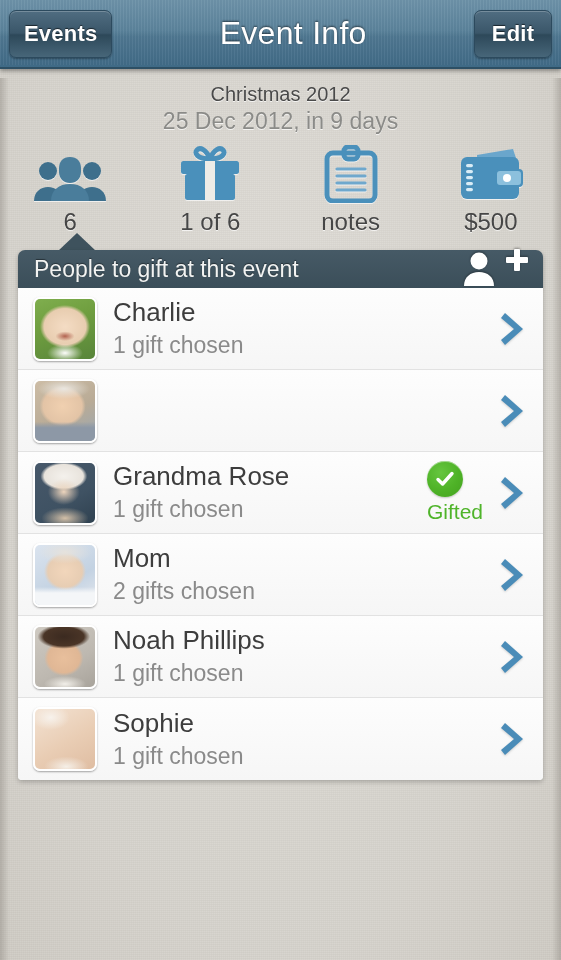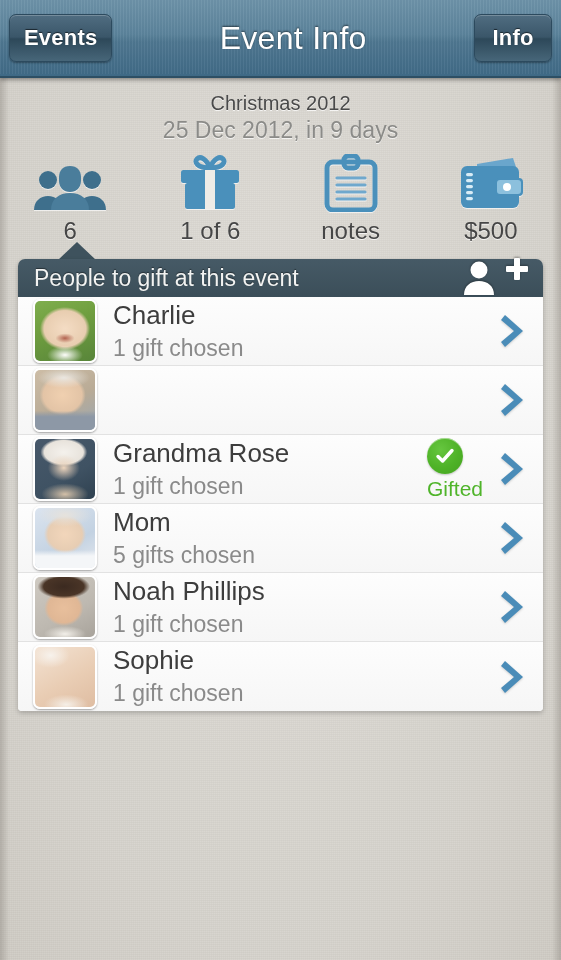--- a/index.html
+++ b/index.html
@@ -23,21 +23,21 @@
     position:absolute; inset:0;
     background-image:
       repeating-linear-gradient(0deg, rgba(255,255,255,.05) 0 1px, rgba(0,0,0,.012) 1px 2px),
       repeating-linear-gradient(90deg, rgba(255,255,255,.04) 0 1px, rgba(0,0,0,.01) 1px 2px);
     pointer-events:none;
   }
 
   
   .navbar {
     position:relative; z-index:5;
-    height:78px;
+    height:69px;
     background:linear-gradient(to bottom,#6d92a8 0%,#5b839b 45%,#4e7690 55%,#3f6a86 100%);
     border-bottom:2px solid #2d4f64;
     box-shadow:0 2px 4px rgba(0,0,0,.35);
     display:flex; align-items:center; justify-content:space-between;
     padding:0 9px;
   }
   .navbar::after{
     content:"";position:absolute;left:0;right:0;top:0;bottom:2px;
     background:repeating-linear-gradient(90deg,rgba(255,255,255,.05) 0 1px,rgba(0,0,0,.02) 1px 3px);
     pointer-events:none;
@@ -124,21 +124,21 @@
   .panel-head .add svg { display:block; filter:drop-shadow(0 -1px 1px rgba(0,0,0,.35)); }
 
   .list {
     background:#fbfbfb;
     border-radius:0 0 4px 4px;
     box-shadow:0 2px 5px rgba(0,0,0,.22);
     overflow:hidden;
   }
   .row {
     position:relative;
-    height:69px;
+    height:82px;
     display:flex; align-items:center;
     padding:0 14px 0 15px;
     background:linear-gradient(to bottom,#fdfdfd 0%,#f6f6f6 100%);
     border-bottom:1px solid #e2e2e2;
     cursor:pointer;
   }
   .row:last-child { border-bottom:none; }
 
   .avatar {
     width:64px; height:64px; flex:0 0 64px;
@@ -184,21 +184,21 @@
 <body>
 
 <div id="app">
 
   <div class="navbar">
     <div class="nav-btn back">
       <span>Events</span>
     </div>
     <div class="nav-title">Event Info</div>
     <div class="nav-btn edit">
-      <span>Info</span>
+      <span>Edit</span>
     </div>
   </div>
 
   <div class="edge-l"></div>
   <div class="edge-r"></div>
 
   <div class="event-head">
     <div class="event-title">Christmas 2012</div>
     <div class="event-sub">25 Dec 2012, in 9 days</div>
   </div>
@@ -357,21 +357,21 @@
 
       <div class="row">
         <div class="avatar">
           <div class="face" style="background:linear-gradient(150deg,#dbe4ef 0%,#c3d2e2 60%,#e4e8ee 100%)"></div>
           <div class="face" style="background:radial-gradient(ellipse 46% 42% at 50% 44%, #f2d6bb 0%, #e7cdb3 62%, rgba(231,205,179,0) 76%)"></div>
           <div class="face" style="background:radial-gradient(ellipse 56% 24% at 50% 12%, #e6e2dc 0%, rgba(230,226,220,0) 80%)"></div>
           <div class="face" style="background:linear-gradient(to top, #f4f6f8 0%, #f4f6f8 20%, rgba(244,246,248,0) 30%)"></div>
         </div>
         <div class="row-text">
           <div class="row-name">Mom</div>
-          <div class="row-sub">5 gifts chosen</div>
+          <div class="row-sub">2 gifts chosen</div>
         </div>
         <div class="chev">
           <svg width="30" height="40" viewBox="0 0 30 40">
               <path d="M6 4 L24 20 L6 36 L2 31 L15 20 L2 9 Z" fill="#4a8cb8"></path>
             </svg>
         </div>
       </div>
 
       <div class="row">
         <div class="avatar">

